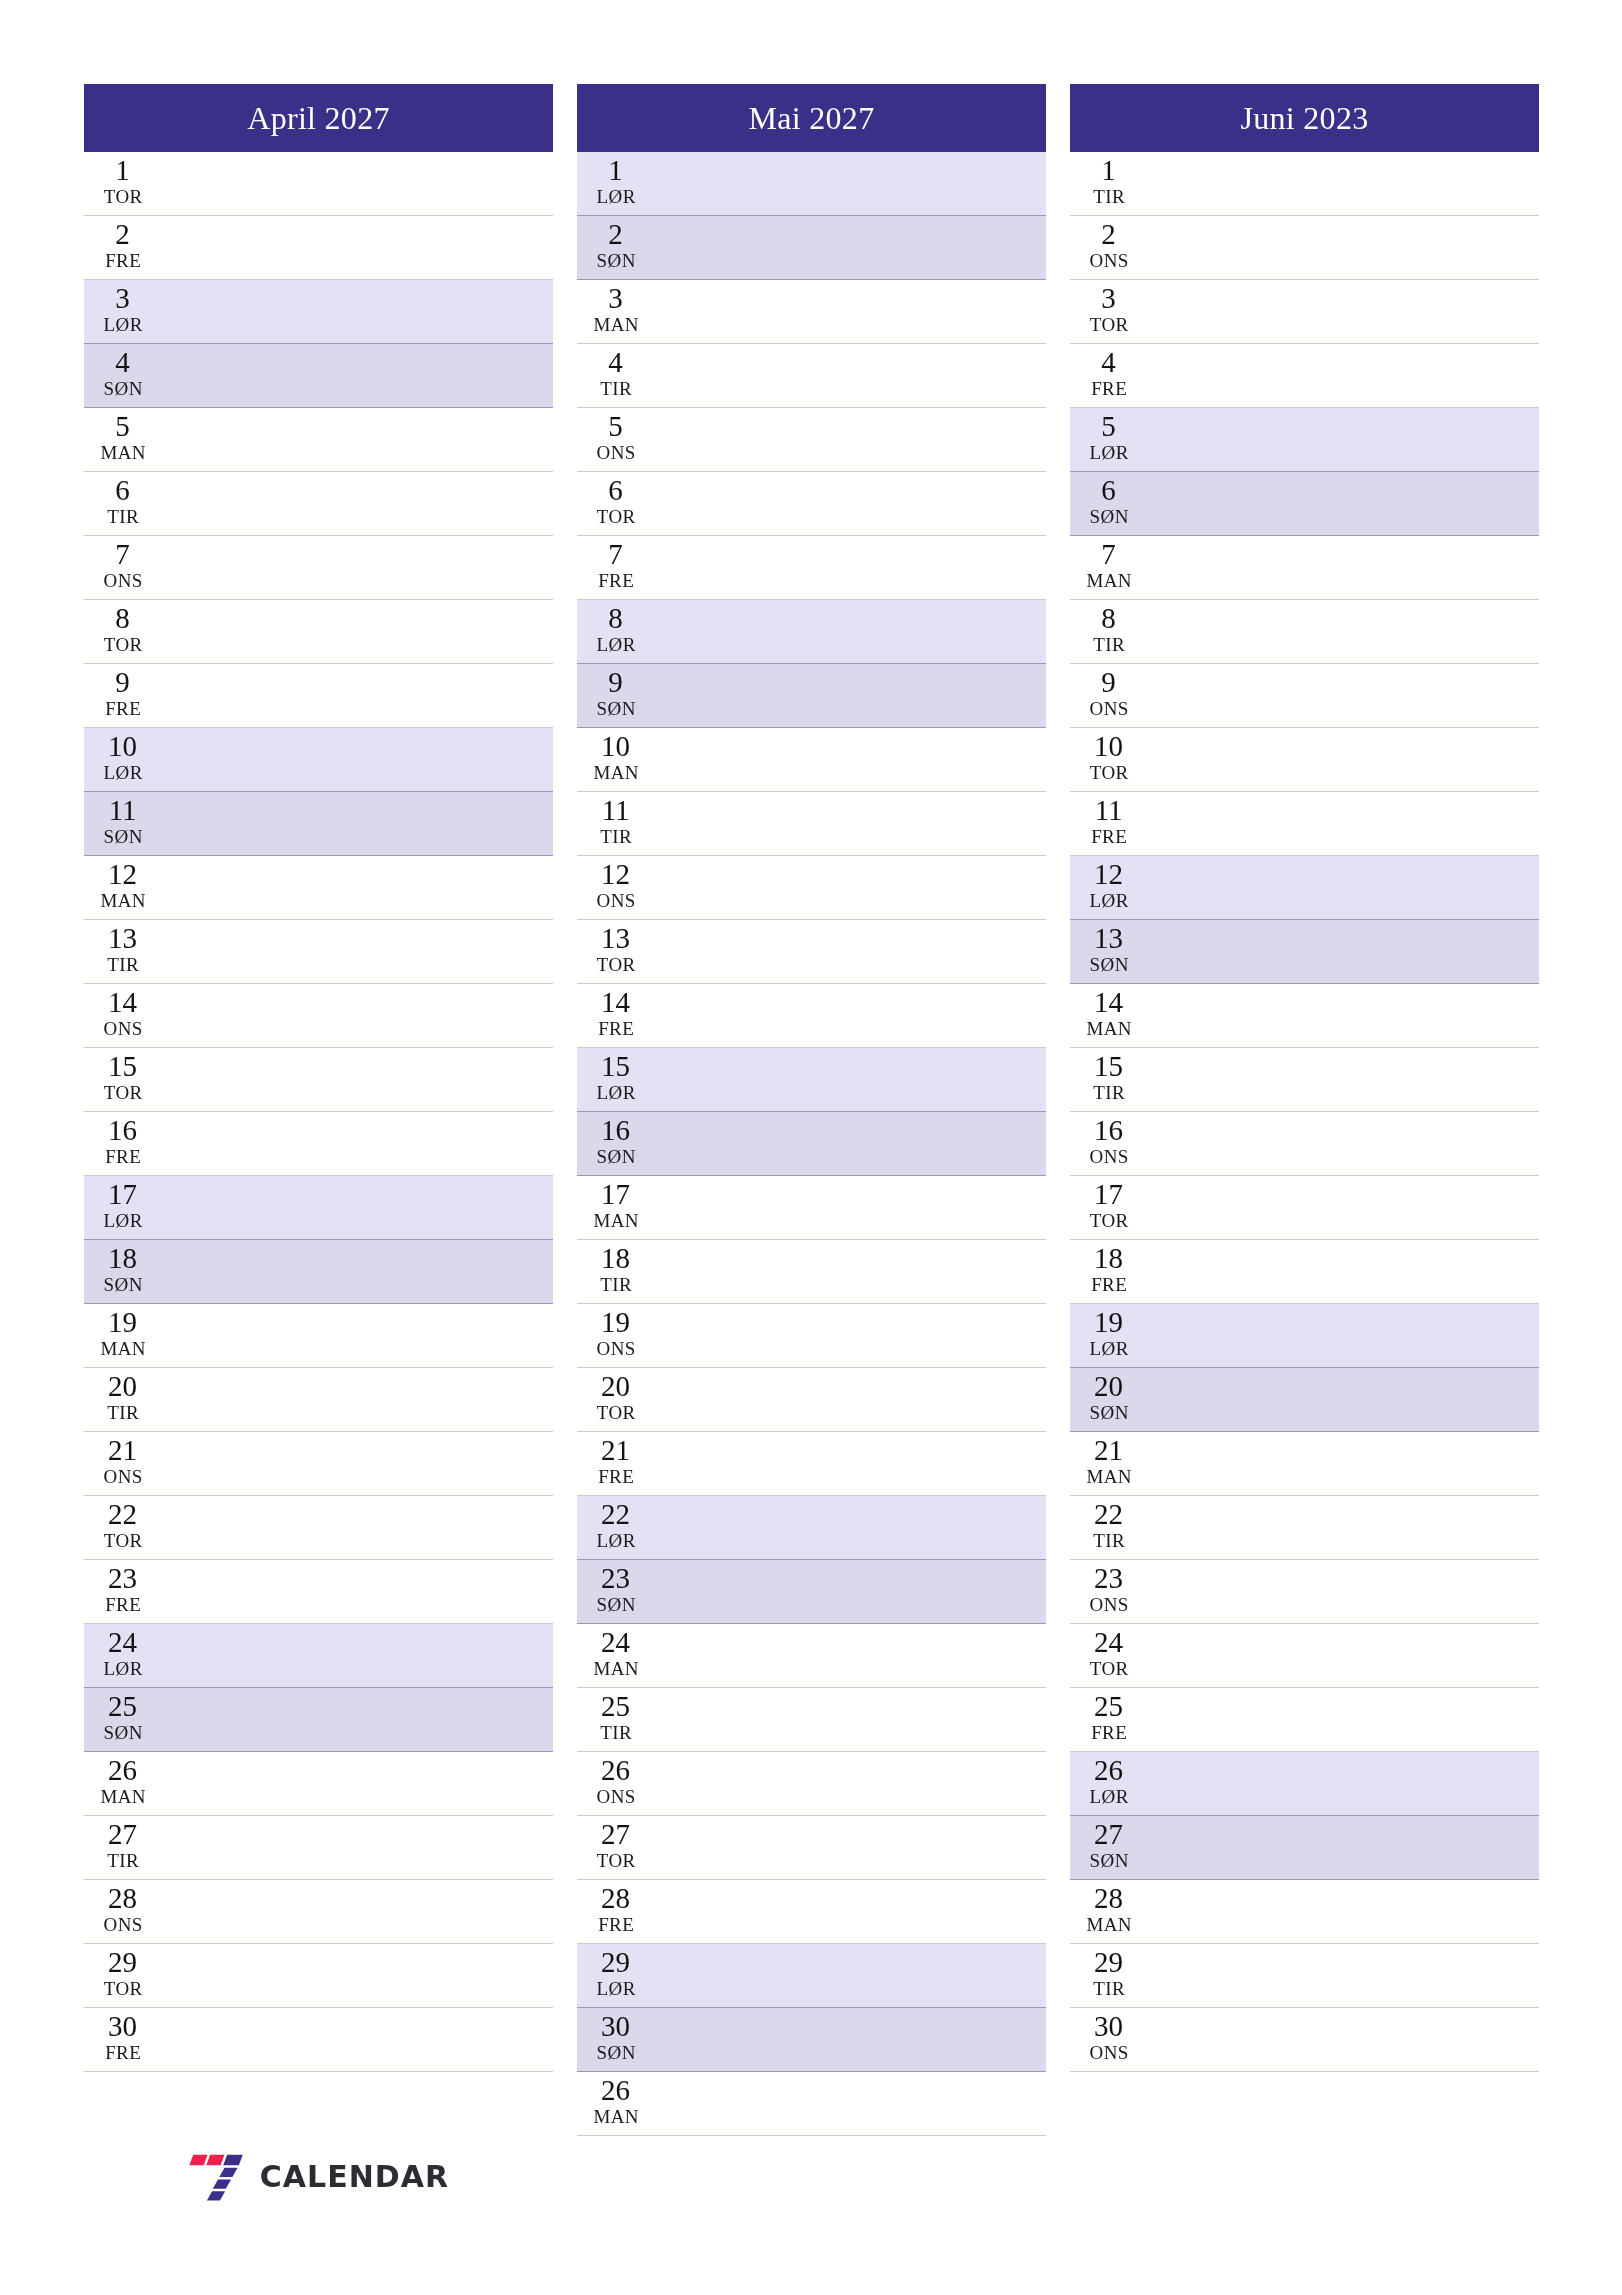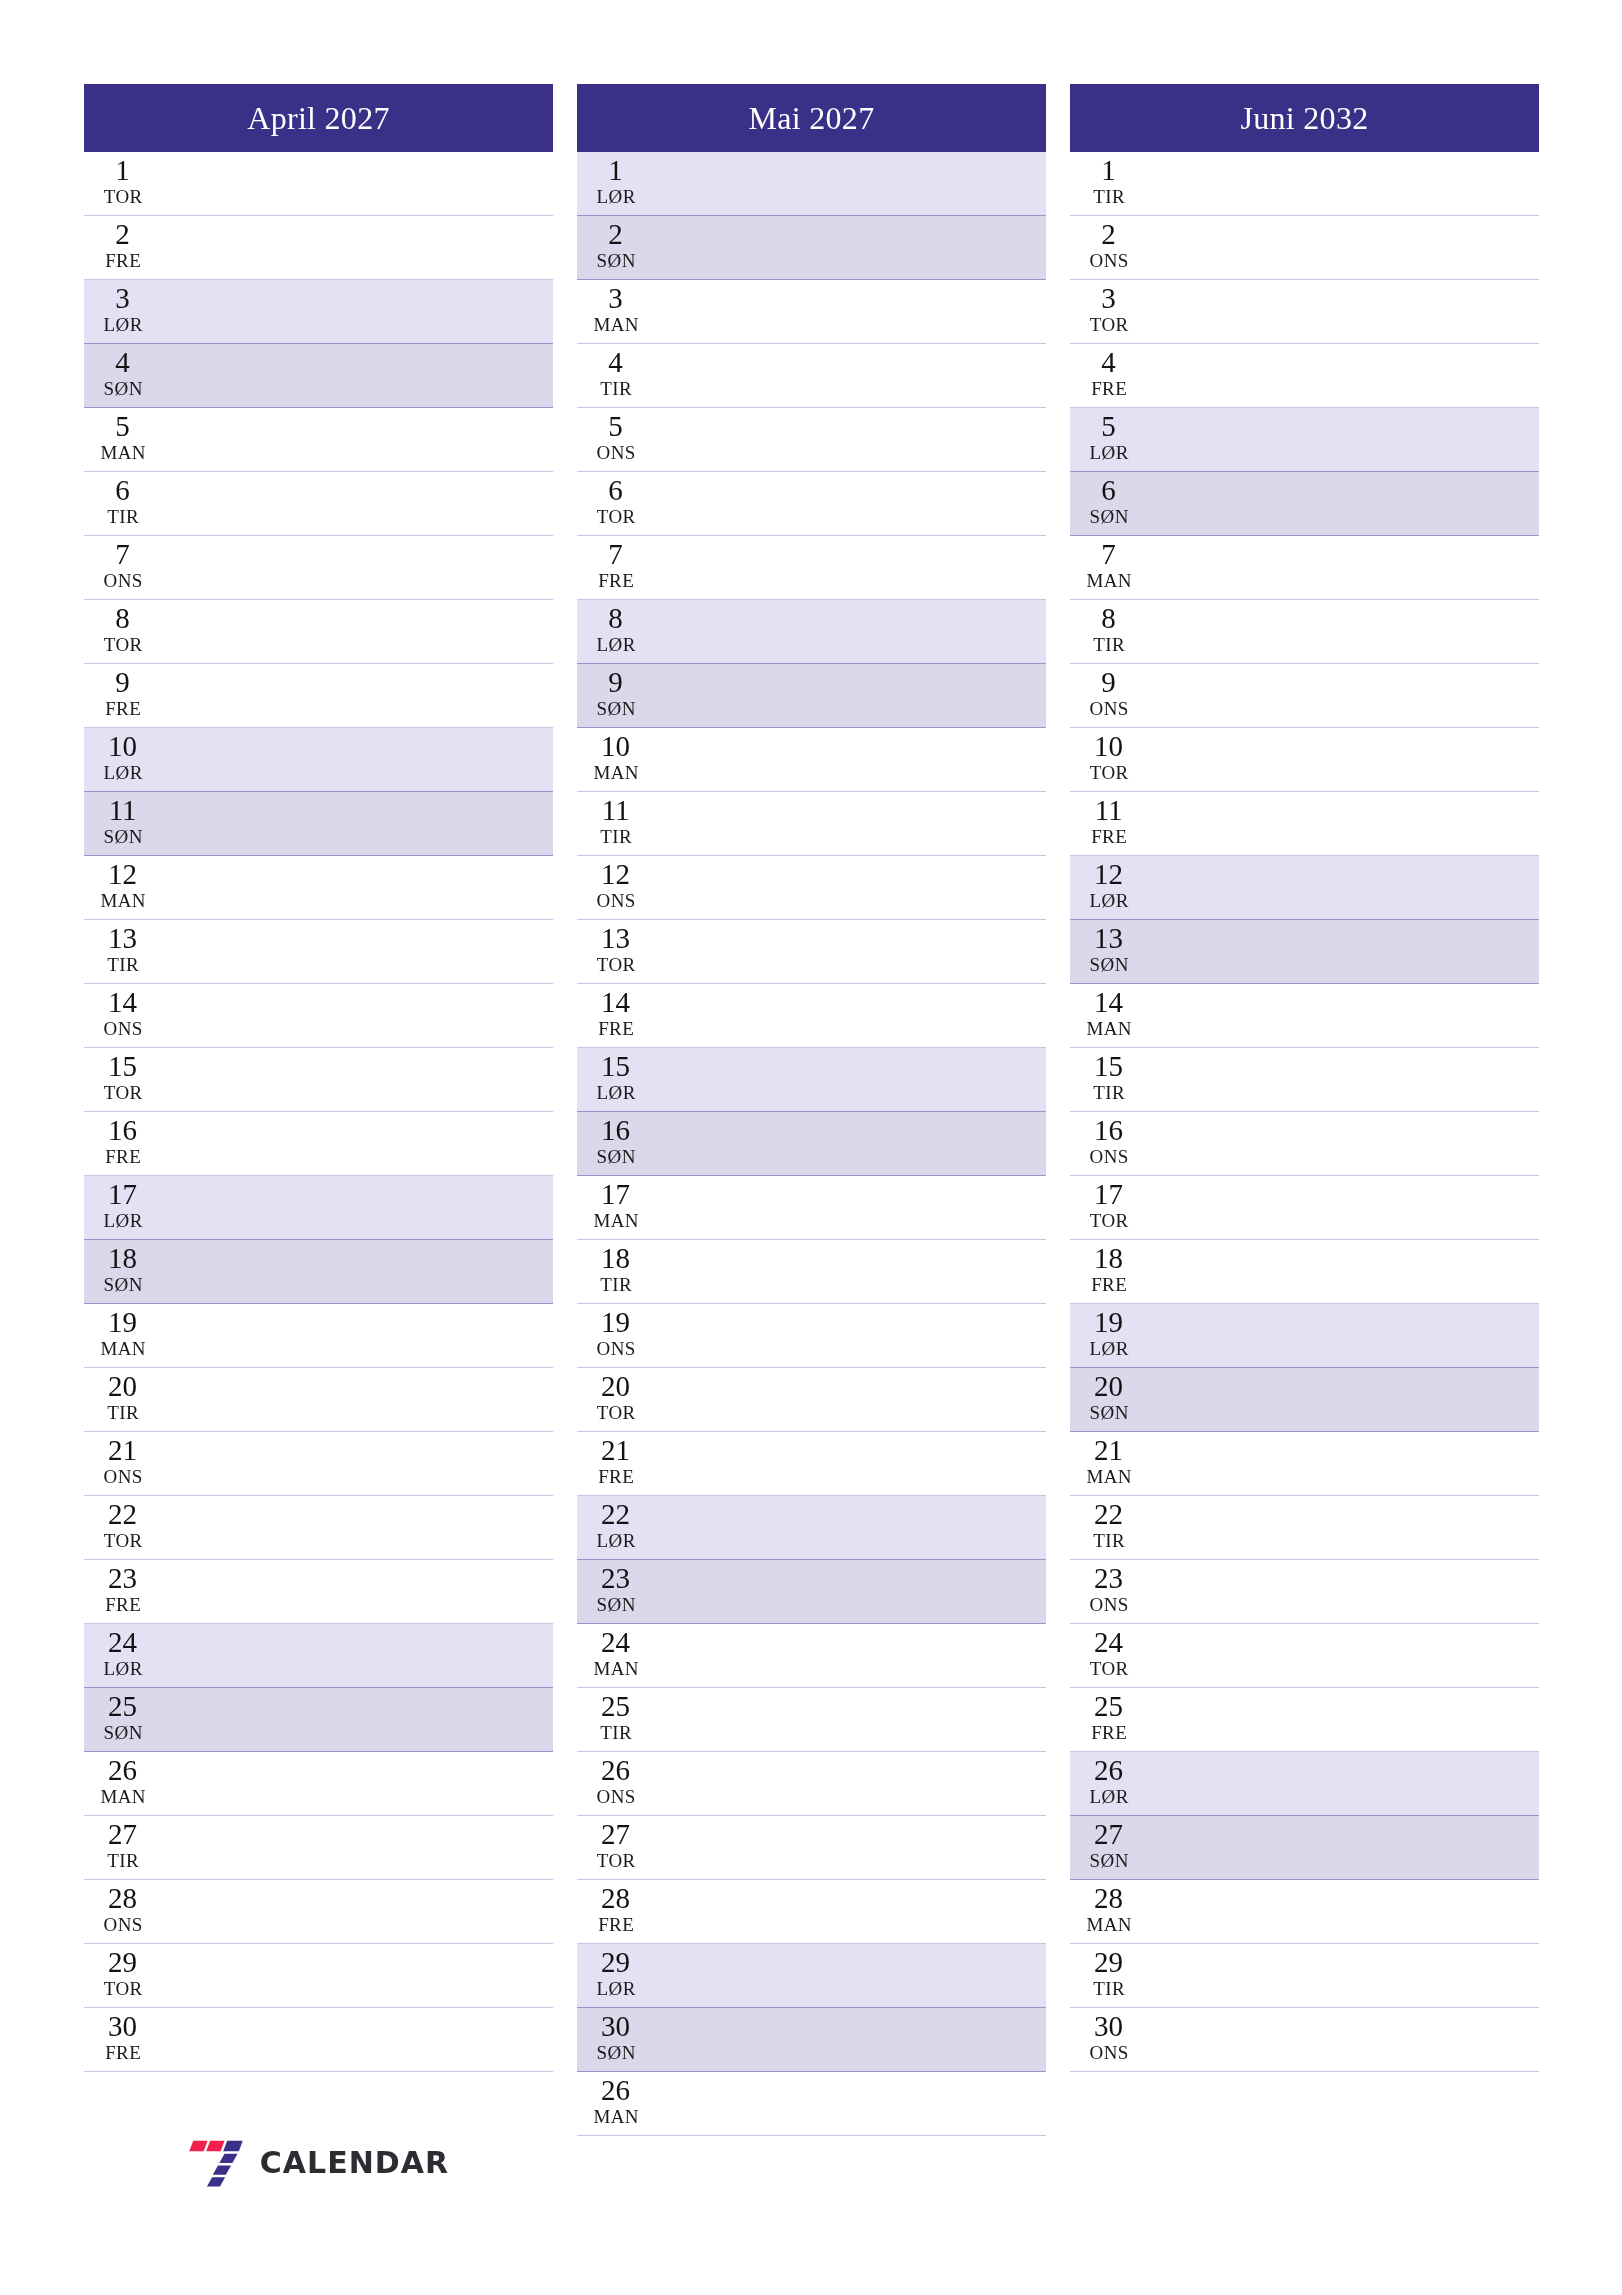--- a/index.html
+++ b/index.html
@@ -110,21 +110,21 @@
   }
 
   
   .logo-wrap {
     position: absolute;
     left: 84px;
     top: 2123px;
     width: 469px;
     height: 79px;
     display: flex;
-    align-items: center;
+    align-items: flex-end;
     justify-content: center;
   }
   .logo {
     display: flex;
     flex-direction: row;
     align-items: center;
     gap: 11.8px;
   }
   .logo-mark {
     position: relative;
@@ -455,21 +455,21 @@
             <div style="position: absolute; inset: 0px 0px 0px 72px;"></div>
           </div>
           <div class="day-row weekday">
             <div class="day-num">26</div>
             <div class="day-wd">MAN</div>
             <div style="position: absolute; inset: 0px 0px 0px 72px;"></div>
           </div>
         </div>
       </div>
       <div class="month-col">
-        <div class="month-header">Juni 2032</div>
+        <div class="month-header">Juni 2023</div>
         <div class="days-list">
           <div class="day-row weekday">
             <div class="day-num">1</div>
             <div class="day-wd">TIR</div>
             <div style="position: absolute; inset: 0px 0px 0px 72px;"></div>
           </div>
           <div class="day-row weekday">
             <div class="day-num">2</div>
             <div class="day-wd">ONS</div>
             <div style="position: absolute; inset: 0px 0px 0px 72px;"></div>

